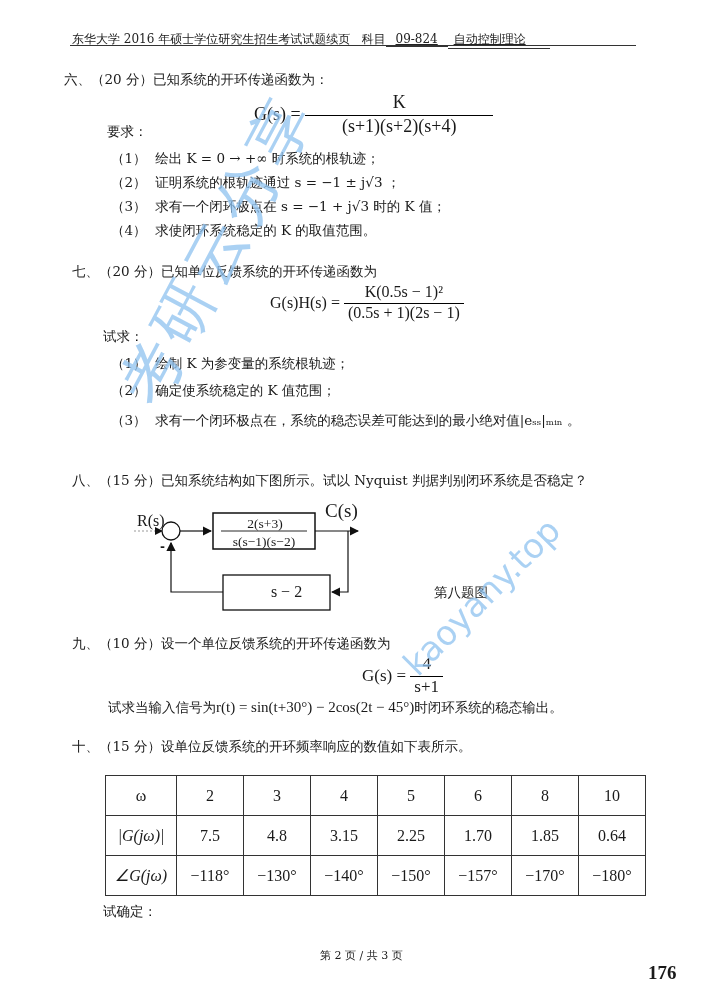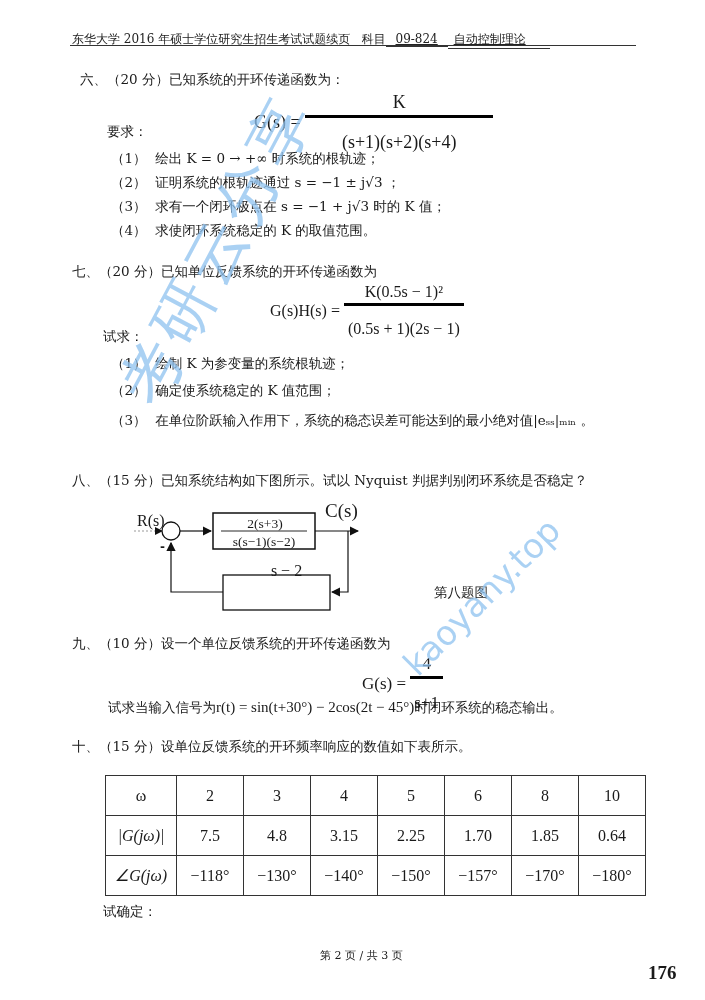--- a/index.html
+++ b/index.html
@@ -9,39 +9,39 @@
     font-family: "DejaVu Serif", "Liberation Serif", serif;
   }
   .abs { position: absolute; }
   .txt { font-size: 13.5px; white-space: nowrap; line-height: 1; }
   .math { font-family: "Liberation Serif", "DejaVu Serif", serif; white-space: nowrap; }
   .header { left: 72px; top: 31px; font-size: 12px; white-space: nowrap; color: #222; }
   .header .ul { display: inline-block; border-bottom: 1px solid #333; padding: 0 6px; min-width: 50px; text-align: center; text-decoration: underline; }
   .header-rule { left: 70px; top: 45px; width: 566px; height: 0; border-top: 1.6px solid #333; }
   .frac { display: inline-flex; flex-direction: column; align-items: center; vertical-align: middle; }
   .frac .num { padding: 0 4px 2px; }
-  .frac .den { border-top: 3px solid #000000; padding: 14px 4px 0; }
+  .frac .den { border-top: 1px solid #000000; padding: 0 4px 0; }
   .lhs { vertical-align: middle; }
   table.freq { border-collapse: collapse; position: absolute; left: 105px; top: 775px; }
   table.freq td { border: 1px solid #333; height: 37px; text-align: center; font-size: 16px; font-family: "Liberation Serif", serif; }
   table.freq td.h { width: 68px; font-style: italic; }
   table.freq td.c { width: 64px; }
   .wm { color: #8ec2f0; opacity: 0.75; font-family: "DejaVu Sans", sans-serif; }
   .page-num { font-weight: bold; font-size: 19px; font-family: "Liberation Serif", serif; }
 </style>
 </head>
 <body>
 
 <div class="abs header">
   <span>东华大学 2016 年硕士学位研究生招生考试试题续页</span>&nbsp;&nbsp;
   <span>科目</span><span class="ul">09-824</span><span class="ul" style="min-width:90px;text-align:left">自动控制理论</span>
 </div>
 <div class="abs header-rule"></div>
 
-<div class="abs txt" style="left:80px;top:73px">六、（20 分）已知系统的开环传递函数为：</div>
+<div class="abs txt" style="left:64px;top:73px">六、（20 分）已知系统的开环传递函数为：</div>
 <div class="abs math" style="left:254px;top:92px;font-size:18px">
   <span class="lhs">G(s) =</span>
   <span class="frac">
     <span class="num">K</span>
     <span class="den" style="min-width:180px;text-align:center">(s+1)(s+2)(s+4)</span>
   </span>
 </div>
 <div class="abs txt" style="left:107px;top:125px">要求：</div>
 <div class="abs txt" style="left:111px;top:152px"><span>（1）</span>&nbsp;&nbsp;<span>绘出 K = 0 → +∞ 时系统的根轨迹；</span></div>
 <div class="abs txt" style="left:111px;top:176px"><span>（2）</span>&nbsp;&nbsp;<span>证明系统的根轨迹通过 s = −1 ± j√3 ；</span></div>
@@ -52,21 +52,21 @@
 <div class="abs math" style="left:270px;top:283px;font-size:16px">
   <span class="lhs">G(s)H(s) =</span>
   <span class="frac">
     <span class="num">K(0.5s − 1)²</span>
     <span class="den">(0.5s + 1)(2s − 1)</span>
   </span>
 </div>
 <div class="abs txt" style="left:103px;top:330px">试求：</div>
 <div class="abs txt" style="left:111px;top:357px"><span>（1）</span>&nbsp;&nbsp;<span>绘制 K 为参变量的系统根轨迹；</span></div>
 <div class="abs txt" style="left:111px;top:384px"><span>（2）</span>&nbsp;&nbsp;<span>确定使系统稳定的 K 值范围；</span></div>
-<div class="abs txt" style="left:111px;top:414px"><span>（3）</span>&nbsp;&nbsp;<span>在单位阶跃输入作用下，系统的稳态误差可能达到的最小绝对值|eₛₛ|ₘᵢₙ 。</span></div>
+<div class="abs txt" style="left:111px;top:414px"><span>（3）</span>&nbsp;&nbsp;<span>求有一个闭环极点在，系统的稳态误差可能达到的最小绝对值|eₛₛ|ₘᵢₙ 。</span></div>
 
 <div class="abs txt" style="left:72px;top:474px">八、（15 分）已知系统结构如下图所示。试以 Nyquist 判据判别闭环系统是否稳定？</div>
 
 <svg class="abs" style="left:120px;top:495px" width="260" height="120" viewBox="0 0 260 120">
   <defs>
     <marker id="arr" markerWidth="8" markerHeight="8" refX="7" refY="4" orient="auto">
       <path d="M0,0 L8,4 L0,8 Z" fill="#111"></path>
     </marker>
   </defs>
 
@@ -83,21 +83,21 @@
 
   <polyline points="228,36 228,97 212,97" fill="none" stroke="#111" stroke-width="1.2" marker-end="url(#arr)"></polyline>
   <rect x="103" y="80" width="107" height="35" fill="#fff" stroke="#111" stroke-width="1.3"></rect>
   <polyline points="103,97 51,97 51,48" fill="none" stroke="#111" stroke-width="1.2" marker-end="url(#arr)"></polyline>
 </svg>
 <div class="abs math" style="left:137px;top:512px;font-size:16px">R(s)</div>
 <div class="abs math" style="left:325px;top:500px;font-size:19px">C(s)</div>
 <div class="abs" style="left:160px;top:540px;font-size:12px;font-weight:bold">-</div>
 <div class="abs math" style="left:213px;top:516px;width:104px;text-align:center;font-size:13.5px">2(s+3)</div>
 <div class="abs math" style="left:213px;top:534px;width:102px;text-align:center;font-size:13.5px">s(s−1)(s−2)</div>
-<div class="abs math" style="left:223px;top:562px;width:127px;text-align:center;font-size:16px">s − 2</div>
+<div class="abs math" style="left:223px;top:583px;width:127px;text-align:center;font-size:16px">s − 2</div>
 <div class="abs txt" style="left:434px;top:586px">第八题图</div>
 
 <div class="abs txt" style="left:72px;top:637px">九、（10 分）设一个单位反馈系统的开环传递函数为</div>
 <div class="abs math" style="left:362px;top:654px;font-size:17px">
   <span class="lhs">G(s) =</span>
   <span class="frac">
     <span class="num">4</span>
     <span class="den">s+1</span>
   </span>
 </div>

